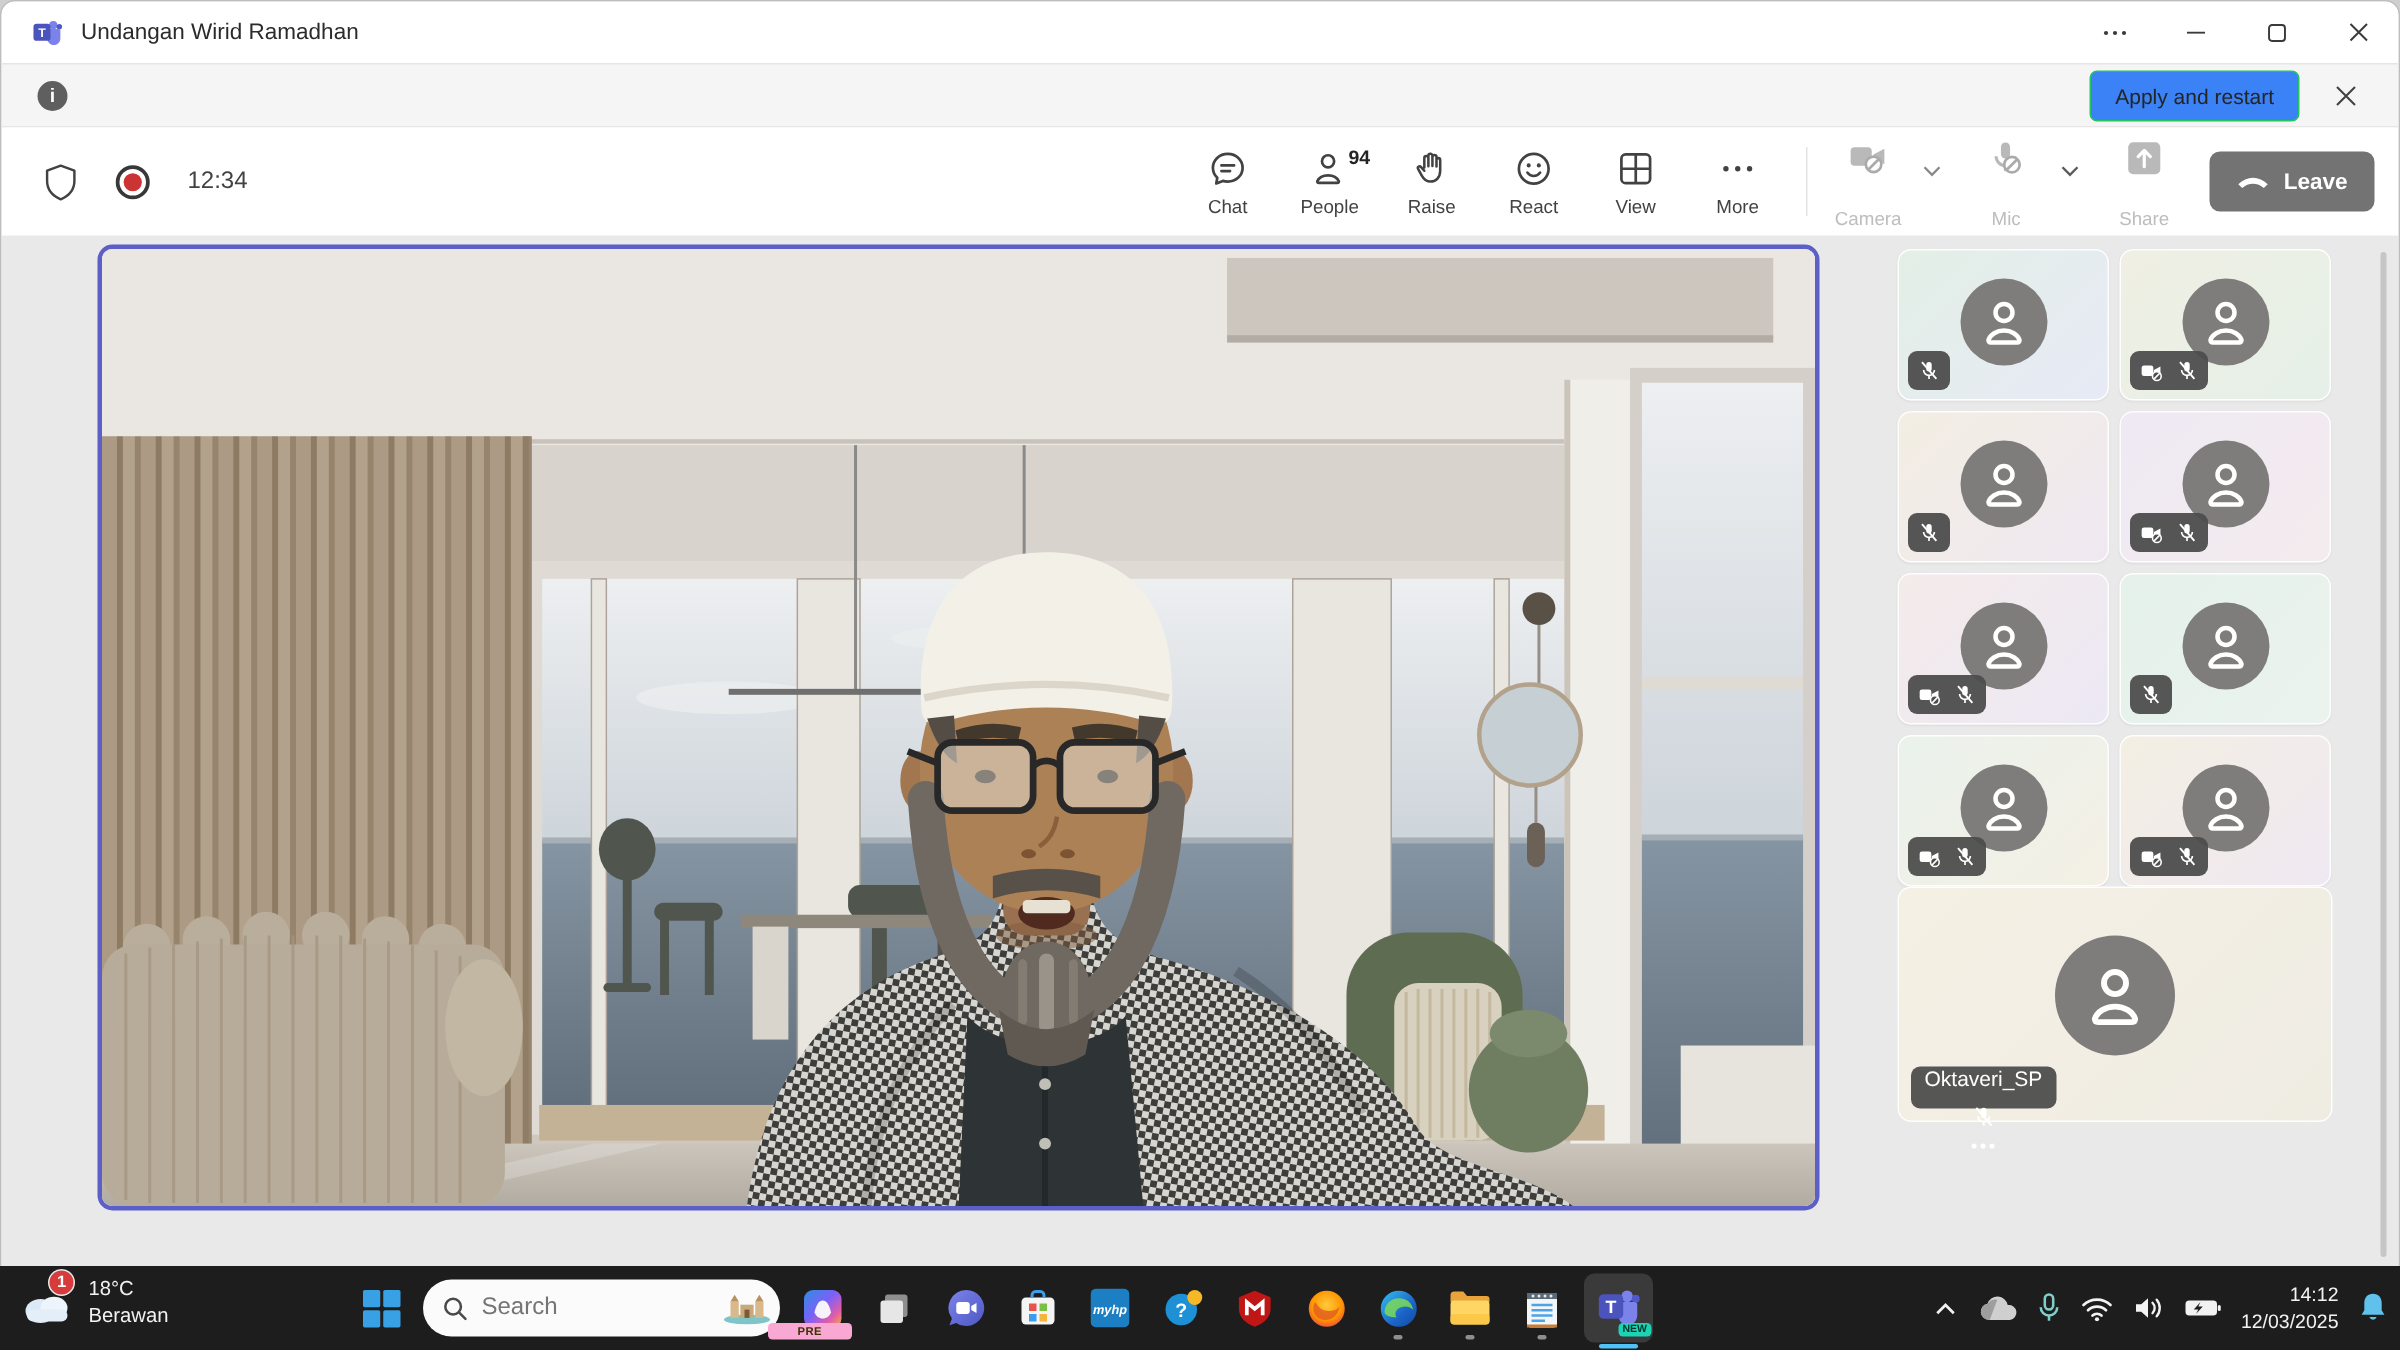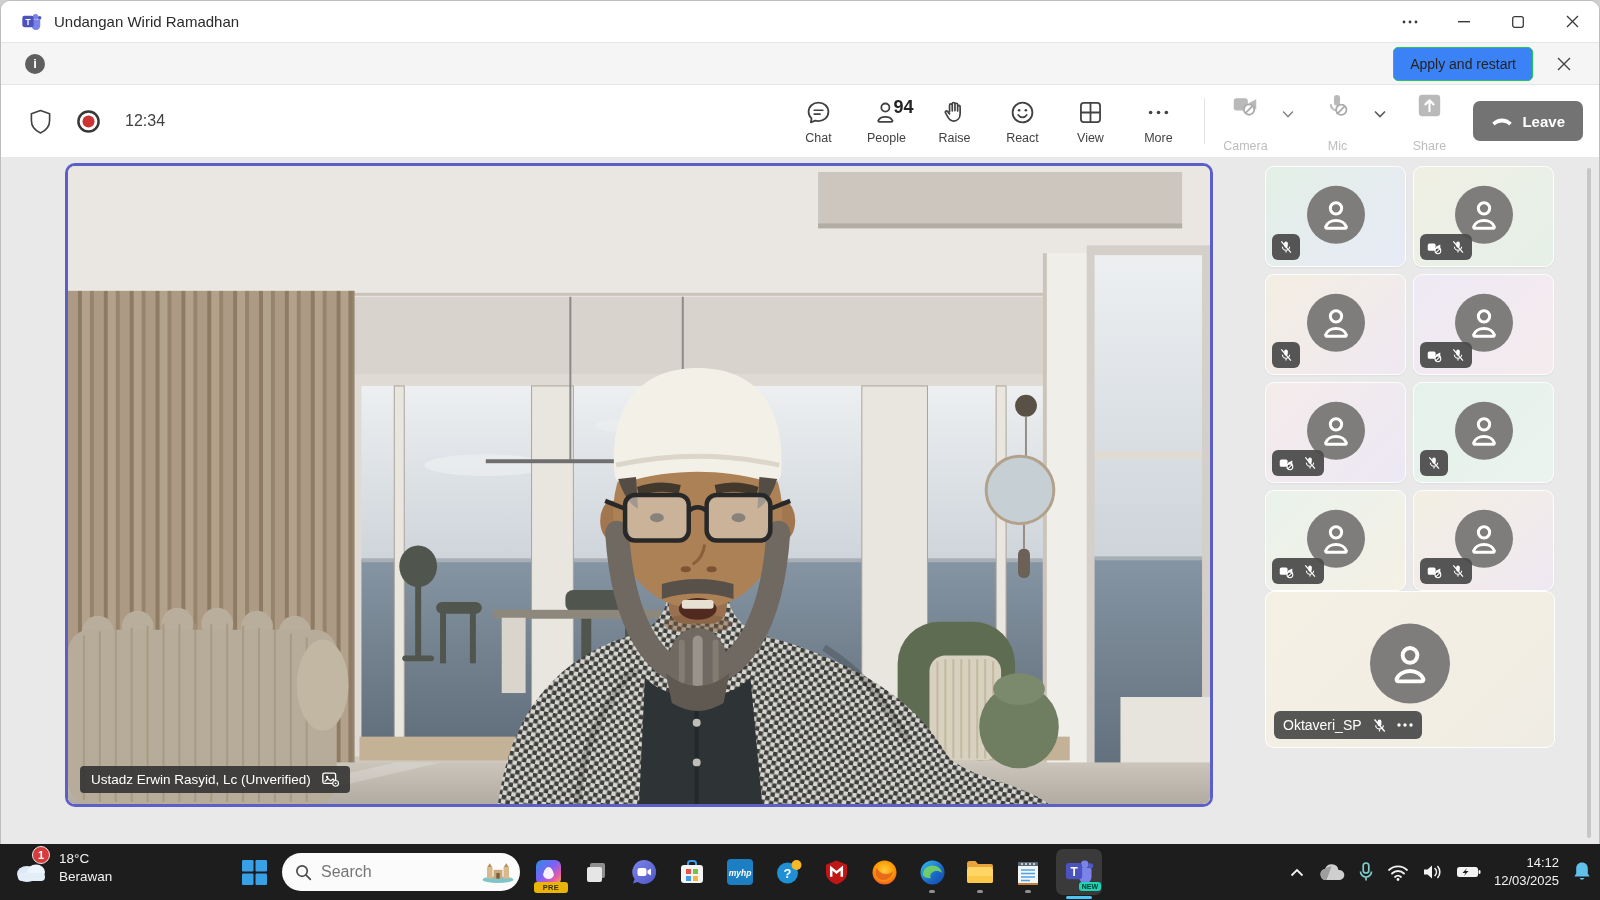--- a/index.html
+++ b/index.html
@@ -28,21 +28,21 @@
                padding:8px 16px; font-size:14px; color:#242424; cursor:pointer; }
   .banner-close { width:34px; height:34px; margin-left:14px; display:flex; align-items:center; justify-content:center; }
 
   
   .meetbar { height:72px; display:flex; align-items:center; padding:0 16px 0 28px; background:#fff; }
   .left-group { display:flex; align-items:center; gap:24px; }
   .timer { font-size:16px; color:#424242; }
   .center-group { display:flex; margin-left:auto; gap:8px; }
   .tbtn { width:60px; display:flex; flex-direction:column; align-items:center; gap:5px;
           color:#424242; font-size:12.5px; position:relative; cursor:pointer; padding-top:2px; }
-  .tbtn .count { position:absolute; top:0; right:3px; font-size:18px; font-weight:bold; color:#242424; }
+  .tbtn .count { position:absolute; top:0; right:3px; font-size:13px; font-weight:bold; color:#242424; }
   .tbtn.disabled { color:#BDBDBD; cursor:default;gap:20px; }
   .right-group { display:flex; align-items:center; margin-left:14px; }
   .vdiv { width:1px; height:46px; background:#E3E3E3; margin:0 10px 0 2px; }
   .chev-btn { width:26px; display:flex; align-items:center; justify-content:center; margin:0 6px 14px 0; cursor:pointer; }
   .leave-btn { background:#737373; color:#fff; border:none; border-radius:7px; height:40px;
                padding:0 18px; display:flex; align-items:center; gap:9px; font-size:15px; font-weight:bold;
                margin-left:14px; cursor:pointer; }
 
   
   .stage { flex:1; position:relative; background:#E9E9E9; }
@@ -59,42 +59,42 @@
   .avatar { position:absolute; left:50%; top:50%; transform:translate(-50%,-54%); width:58px; height:58px;
             border-radius:50%; background:#7E7D7B; display:flex; align-items:center; justify-content:center; }
   .badge { position:absolute; left:6px; bottom:6px; background:rgba(77,77,77,.95); border-radius:6px;
            height:26px; display:flex; align-items:center; padding:0 6px; gap:7px; color:#fff; }
   .pagination { display:flex; justify-content:center; align-items:center; gap:16px; margin:15px 0 12px 0;
                 font-size:15px; color:#242424; }
   .pg-btn { width:22px; height:22px; display:flex; align-items:center; justify-content:center; cursor:pointer; }
   .self-tile { width:290px; height:157px; border-radius:9px; position:relative; border:1px solid rgba(255,255,255,.9); cursor:pointer; }
   .self-tile .avatar { width:80px; height:80px; transform:translate(-50%,-58%); }
   .self-badge { position:absolute; left:8px; bottom:8px; background:rgba(77,77,77,.95); border-radius:6px;
-                height:28px; display:flex; align-items:center; padding:0 9px; gap:9px; color:#fff; font-size:14px; }
+                height:28px; display:flex; align-items:center; padding:0 9px; gap:9px; color:#fff; font-size:14px;flex-direction:column; }
   .scroll-thumb { position:absolute; right:-36px; top:2px; width:4px; height:670px; background:#C6C6C6; border-radius:2px; }
 
   
   .taskbar { position:absolute; left:0; bottom:0; width:1600px; height:56px; background:#1D1D1D; }
   .weather { position:absolute; left:12px; top:5px; display:flex; align-items:center; gap:9px; color:#F2F2F2; cursor:pointer; }
   .weather-icon { position:relative; width:38px; height:38px; }
   .weather-badge { position:absolute; top:-3px; left:20px; min-width:18px; height:18px; border-radius:50%;
                    background:#D83B3B; color:#fff; font-size:11px; font-weight:bold; display:flex;
                    align-items:center; justify-content:center; border:1px solid #E8E8E8; }
   .weather-text { font-size:13.5px; line-height:1.35; }
   .tb-center { position:absolute; left:234px; top:5px; display:flex; align-items:center; gap:8px; height:46px; }
   .slot { width:40px; height:44px; display:flex; align-items:center; justify-content:center; position:relative; cursor:pointer; border-radius:6px; }
   .slot.running::after { content:""; position:absolute; bottom:1px; left:50%; transform:translateX(-50%);
                          width:6px; height:3px; border-radius:2px; background:#8F8F8F; }
   .search-pill { width:238px; height:38px; background:#FBFBFB; border-radius:19px; display:flex; align-items:center;
                  padding:0 4px 0 13px; gap:9px; cursor:pointer; }
   .search-pill input { border:none; outline:none; background:transparent; font-size:16px; color:#4a4a4a; width:140px;
                        font-family:"Liberation Sans", sans-serif; }
   .castle { margin-left:auto; }
-  .pre-badge { position:absolute; bottom:1px; right:0px; background:#eab308; color:#3b3000; font-size:7.5px;
-               font-weight:bold; border-radius:3px; padding:1px 9px; letter-spacing:.3px; }
+  .pre-badge { position:absolute; bottom:1px; right:0px; background:#f9a8d4; color:#3b3000; font-size:7.5px;
+               font-weight:bold; border-radius:3px; padding:1px 20px; letter-spacing:.3px; }
   .teams-slot { width:46px; height:46px; background:#3A3A3A; border-radius:7px; position:relative; }
   .teams-slot::after { content:""; position:absolute; bottom:-4px; left:50%; transform:translateX(-50%);
                        width:26px; height:3px; border-radius:2px; background:#4FC3F7; }
   .new-badge { position:absolute; bottom:4px; right:1px; background:#1CD3B4; color:#00332a; font-size:7px;
                font-weight:bold; border-radius:3px; padding:1px 3px; }
   .tray { position:absolute; right:8px; top:0; height:56px; display:flex; align-items:center; gap:13px; color:#F2F2F2; }
   .tray-item { display:flex; align-items:center; justify-content:center; cursor:pointer; }
   .clock { text-align:right; font-size:13px; line-height:1.35; cursor:pointer; }
 </style>
 </head>
@@ -432,32 +432,20 @@
         </g>
         <path d="M624 348q9-7 18 0" stroke="#282828" stroke-width="4.5" fill="none"></path>
         <path d="M560 346 L540 338 M706 346 L726 338" stroke="#282828" stroke-width="4.5"></path>
         <path d="M640 382q-2 14-12 20" stroke="#8A5F3C" stroke-width="3" fill="none"></path>
         <ellipse cx="621" cy="407" rx="5" ry="3" fill="#7C5433"></ellipse>
         <ellipse cx="647" cy="407" rx="5" ry="3" fill="#7C5433"></ellipse>
         <path d="M597 422 Q633 412 669 422 L669 437 Q633 426 597 437 Z" fill="#57514A"></path>
         <ellipse cx="633" cy="447" rx="19" ry="11" fill="#50291F"></ellipse>
         <rect x="617" y="438" width="32" height="9" rx="3" fill="#E7E1D3"></rect>
       </svg>
-      <div class="name-label">
-        <span>Ustadz Erwin Rasyid, Lc (Unverified)</span>
-        <span>
-          <svg width="17" height="15" viewBox="0 0 20 17">
-              <rect x="1" y="1" width="15" height="12" rx="2" fill="none" stroke="#fff" stroke-width="1.6"></rect>
-              <circle cx="6" cy="5.5" r="1.4" fill="#fff"></circle>
-              <path d="M3 11l4-3.5 3 2.5 3-2 3 3" fill="none" stroke="#fff" stroke-width="1.4"></path>
-              <circle cx="16" cy="13" r="3.4" fill="#3a3a3a" stroke="#fff" stroke-width="1.3"></circle>
-              <circle cx="16" cy="13" r="1.1" fill="#fff"></circle>
-            </svg>
-        </span>
-      </div>
     </div>
 
     <div class="sidebar">
       <div class="tile-grid">
           <div class="ptile" style="background: linear-gradient(135deg, rgb(227, 239, 230), rgb(231, 234, 246));">
     <div class="avatar">
       <svg width="40" height="40" viewBox="0 0 24 24">
                 <use href="#i-person"></use>
               </svg>
     </div>

